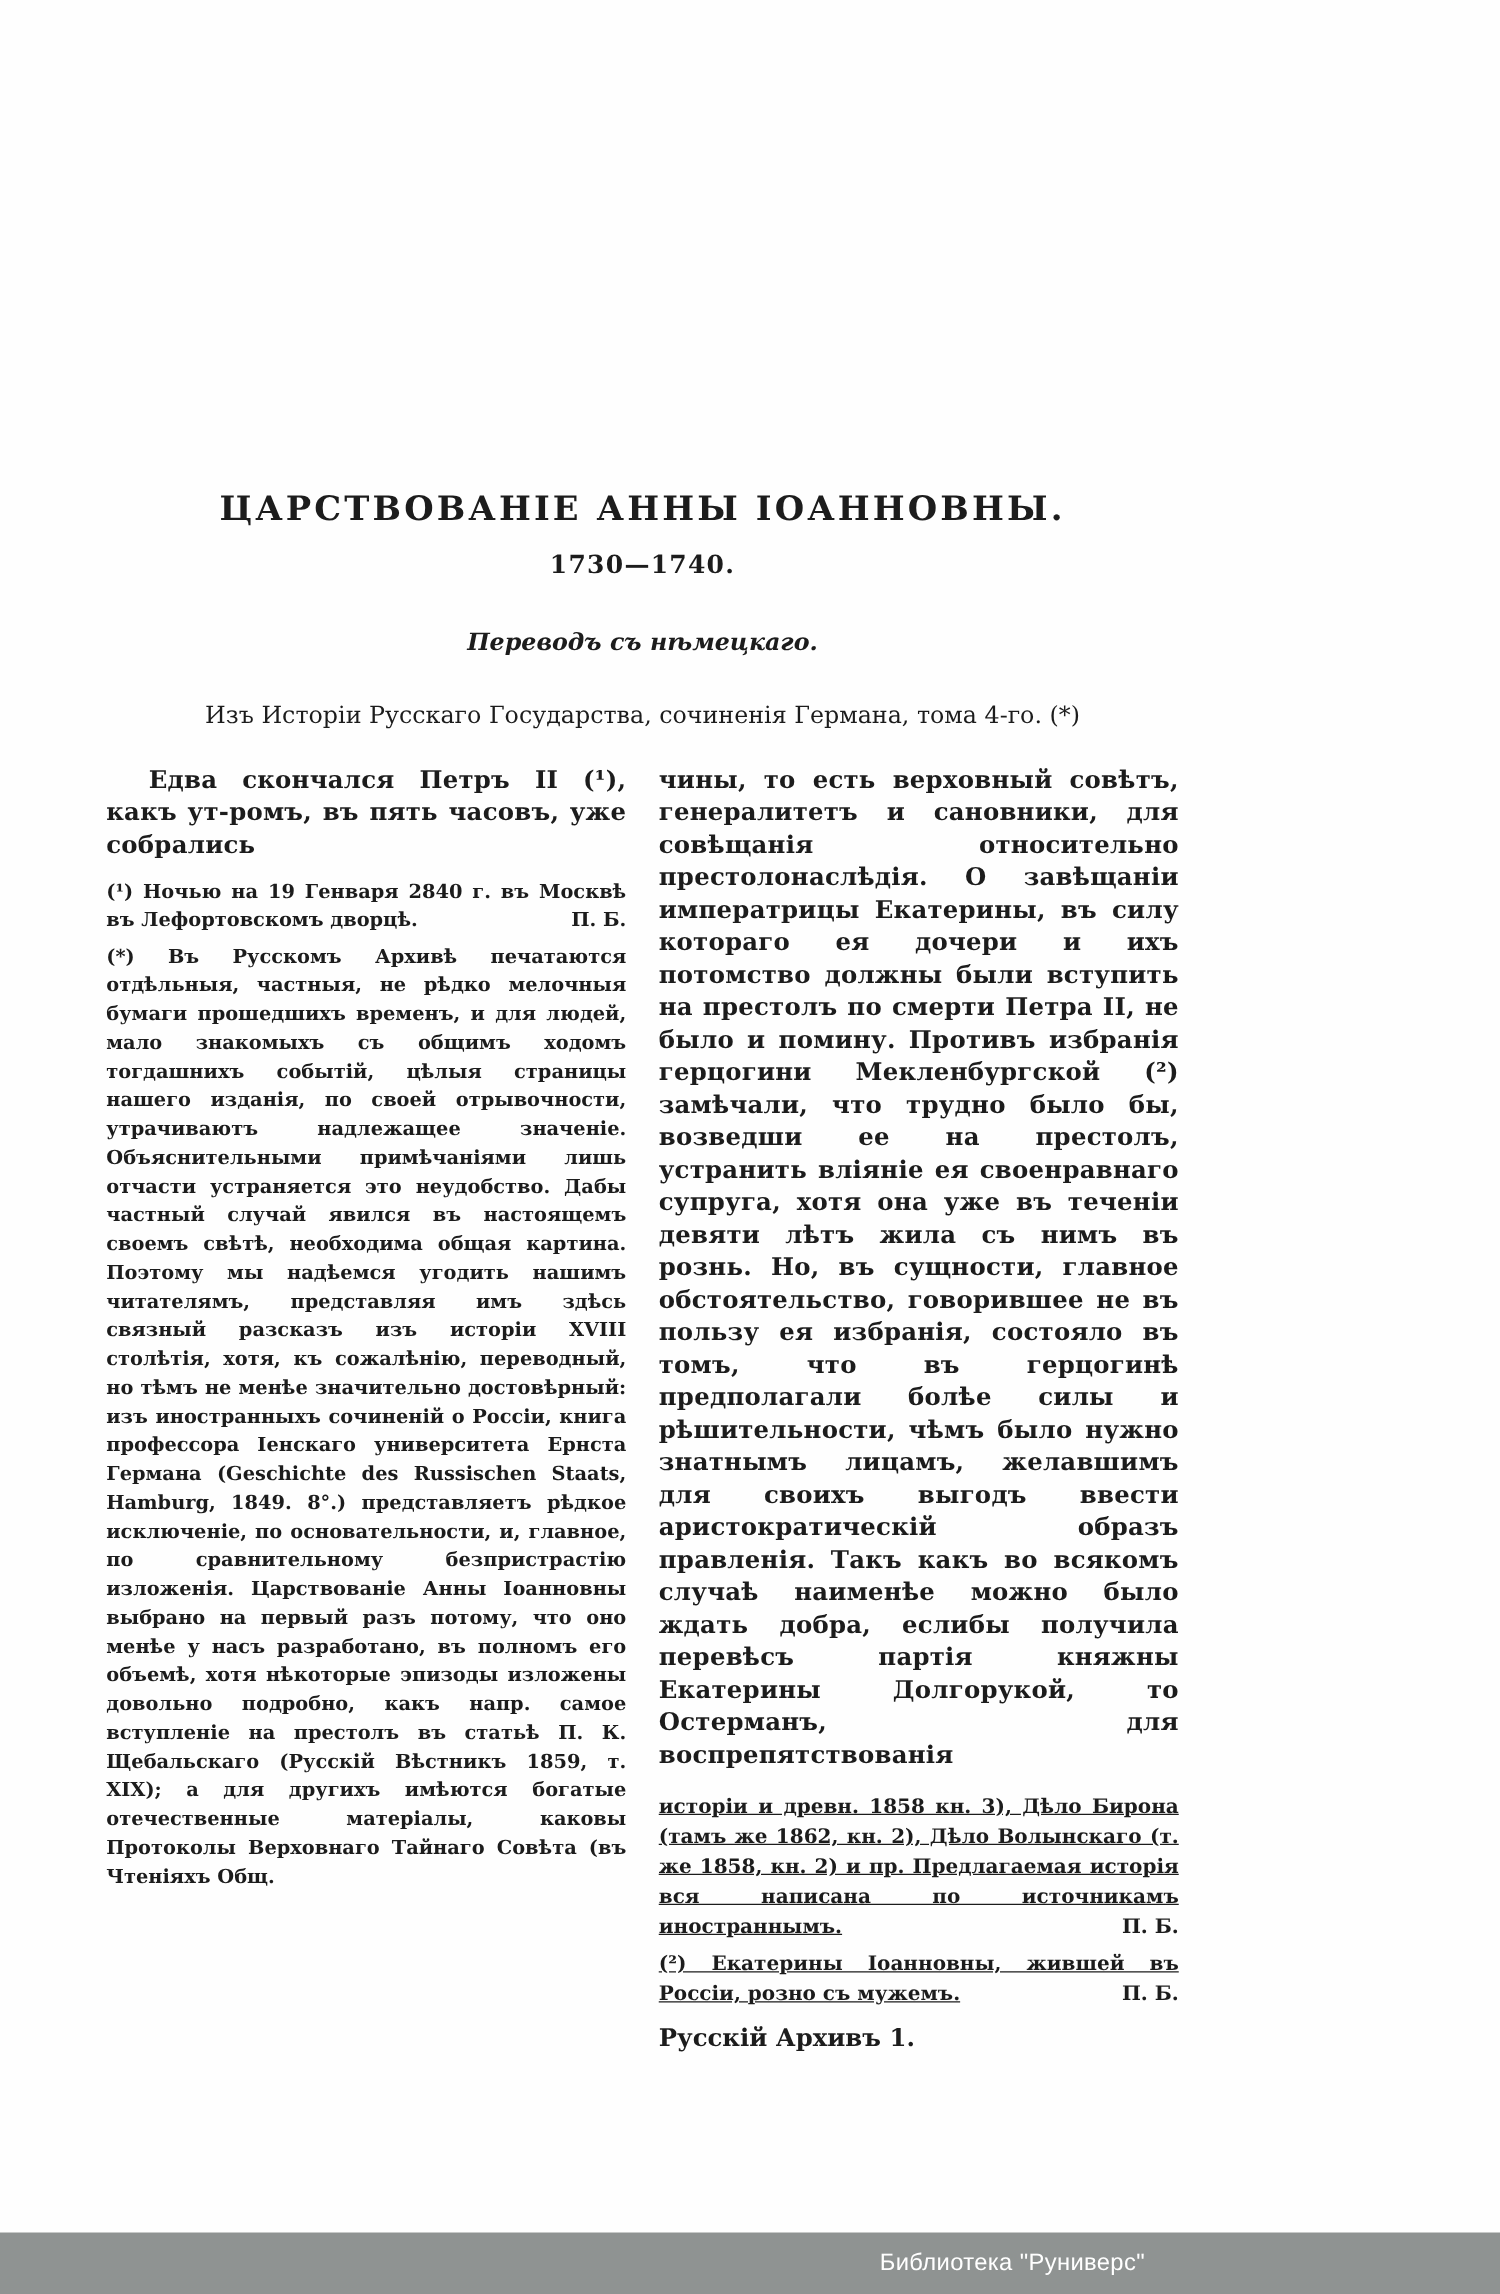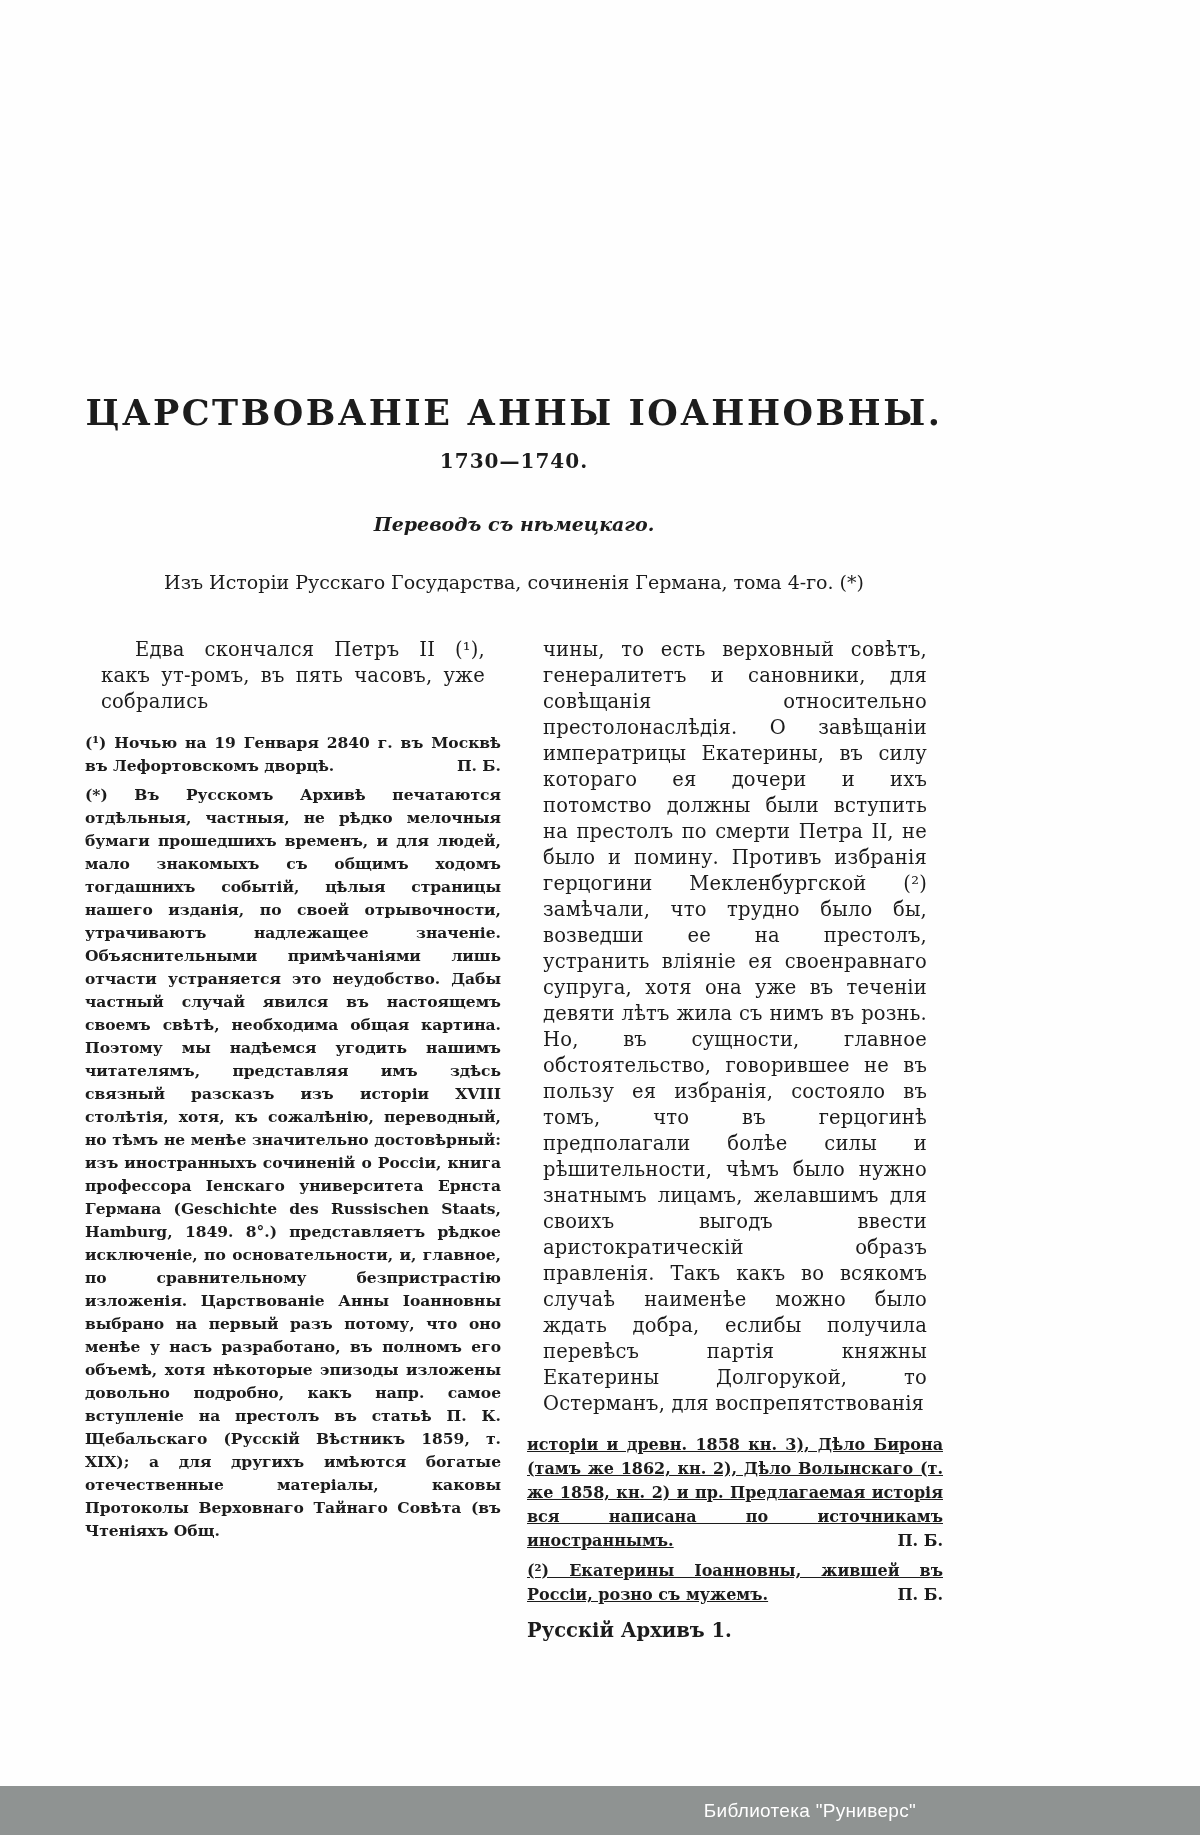--- a/index.html
+++ b/index.html
@@ -16,21 +16,21 @@
     overflow: hidden;
   }
   .page-content {
     position: absolute;
     left: 85px;
     top: 392px;
     width: 858px;
   }
   .doc-title {
     text-align: center;
-    font-size: 35px;
+    font-size: 27px;
     font-weight: 700;
     letter-spacing: 2.5px;
     margin: 0 0 16px 0;
   }
   .doc-years {
     text-align: center;
     font-size: 20px;
     font-weight: 700;
     letter-spacing: 1px;
     margin: 12px 0 40px 0;
@@ -51,24 +51,24 @@
   .columns {
     display: flex;
     gap: 26px;
   }
   .col {
     width: 416px;
     text-align: justify;
   }
   .main-text {
     font-size: 19.5px;
-    font-weight: 400;
+    font-weight: 700;
     line-height: 26px;
     letter-spacing: 0.2px;
-    margin: 16px;
+    margin: 0;
   }
   .main-text.indent {
     text-indent: 34px;
   }
   .footnotes {
     margin-top: 12px;
   }
   .footnote {
     font-size: 15.5px;
     font-weight: 700;

